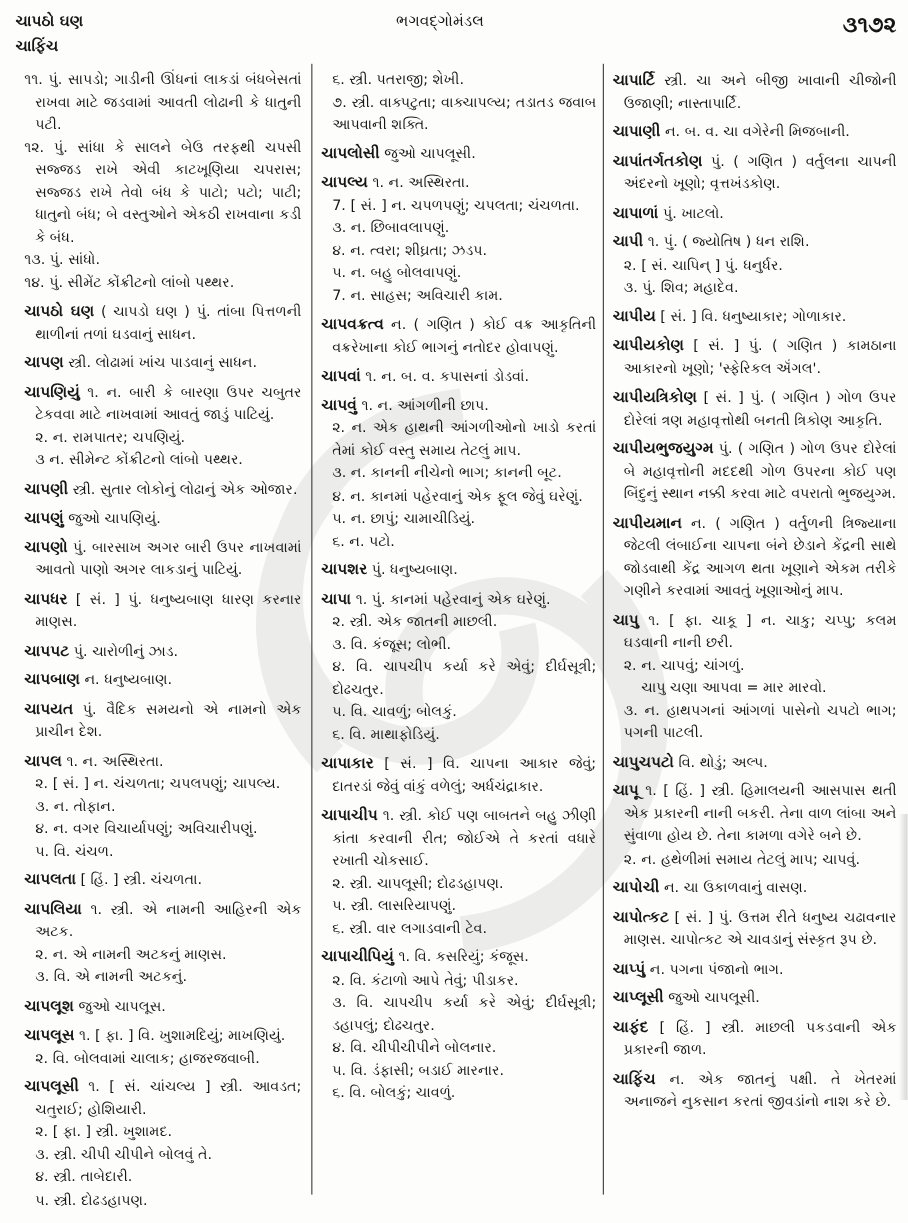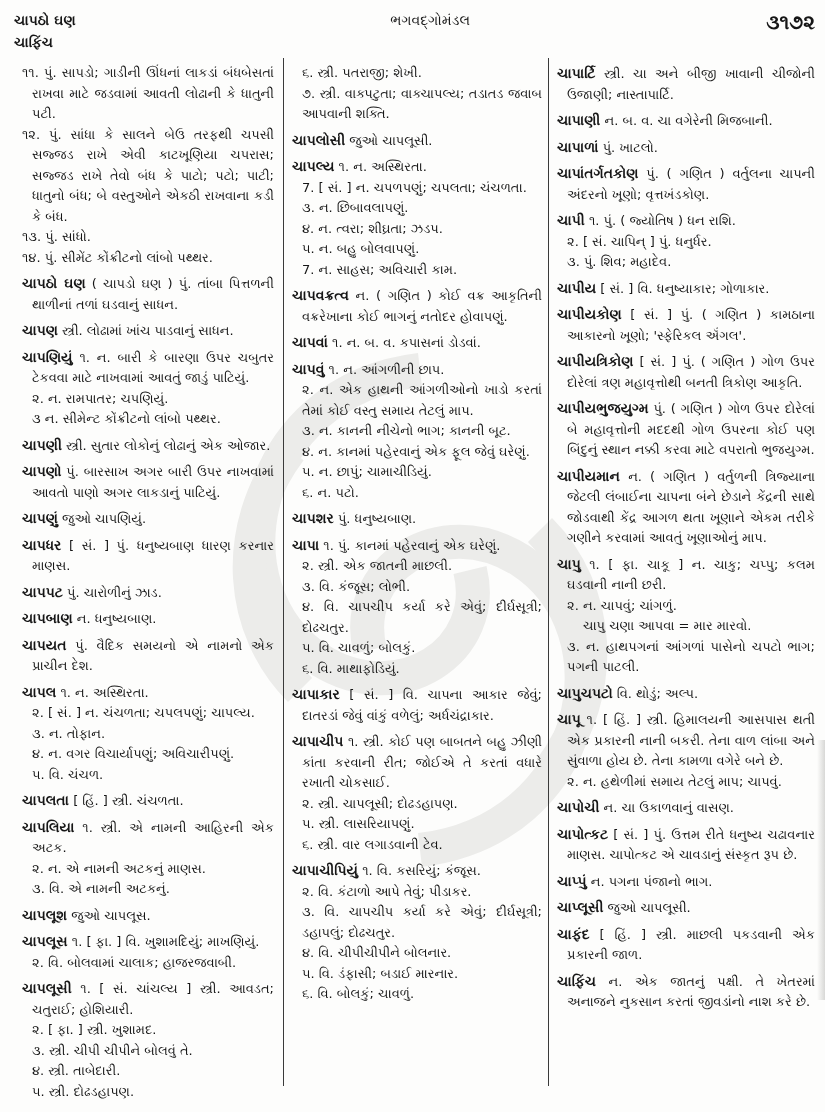--- a/index.html
+++ b/index.html
@@ -5,21 +5,21 @@
   html, body { margin:0; padding:0; }
   body {
     width:825px; height:1112px; position:relative; overflow:hidden;
     background:#fdfdfc; color:#161616;
     font-family:"DejaVu Sans", "Liberation Sans", sans-serif;
   }
   .watermark { position:absolute; left:170px; top:330px; width:500px; height:560px; pointer-events:none; }
   .hdr { position:absolute; font-weight:bold; }
   .hdr-left-top { left:14px; top:12px; font-size:14px; }
   .hdr-left-bottom { left:14px; top:34px; font-size:14px; }
-  .hdr-title { left:330px; width:140px; top:12px; font-size:14px; font-weight:normal; text-align:right; }
+  .hdr-title { left:330px; width:140px; top:12px; font-size:14px; font-weight:normal; text-align:center; }
   .hdr-page { right:10px; top:10px; font-size:20px; }
   .rule { position:absolute; top:58px; width:1px; height:1028px; background:#3a3a3a; }
   .edge { position:absolute; right:0; top:740px; width:8px; height:260px;
           background:linear-gradient(90deg, #fdfdfc, #d8d8d6); }
   .col { position:absolute; top:58px; font-size:13px; line-height:20.5px; text-align:justify; }
   .col1 { left:22px; width:252px; }
   .col2 { left:292px; width:250px; }
   .col3 { left:557px; width:258px; }
   .entry { margin-top:5px; }
   .entry p { margin:0; }
@@ -65,24 +65,24 @@
   </div>
   <div class="entry">
     <p class="lead"><b class="hw">ચાપણિયું</b> <span>૧. ન. બારી કે બારણા ઉપર ચબુતર ટેકવવા માટે નાખવામાં આવતું જાડું પાટિયું.</span></p>
     <p class="sense">૨. ન. રામપાતર; ચપણિયું.</p>
     <p class="sense">૩ ન. સીમેન્ટ કોંક્રીટનો લાંબો પથ્થર.</p>
   </div>
   <div class="entry">
     <p class="lead"><b class="hw">ચાપણી</b> <span>સ્ત્રી. સુતાર લોકોનું લોઢાનું એક ઓજાર.</span></p>
   </div>
   <div class="entry">
+    <p class="lead"><b class="hw">ચાપણું</b> <span>જુઓ ચાપણિયું.</span></p>
+  </div>
+  <div class="entry">
     <p class="lead"><b class="hw">ચાપણો</b> <span>પું. બારસાખ અગર બારી ઉપર નાખવામાં આવતો પાણો અગર લાકડાનું પાટિયું.</span></p>
-  </div>
-  <div class="entry">
-    <p class="lead"><b class="hw">ચાપણું</b> <span>જુઓ ચાપણિયું.</span></p>
   </div>
   <div class="entry">
     <p class="lead"><b class="hw">ચાપધર</b> <span>[ સં. ] પું. ધનુષ્યબાણ ધારણ કરનાર માણસ.</span></p>
   </div>
   <div class="entry">
     <p class="lead"><b class="hw">ચાપપટ</b> <span>પું. ચારોળીનું ઝાડ.</span></p>
   </div>
   <div class="entry">
     <p class="lead"><b class="hw">ચાપબાણ</b> <span>ન. ધનુષ્યબાણ.</span></p>
   </div>
@@ -181,24 +181,24 @@
 </div>
 
 <div class="col col3">
   <div class="entry">
     <p class="lead"><b class="hw">ચાપાર્ટિ</b> <span>સ્ત્રી. ચા અને બીજી ખાવાની ચીજોની ઉજાણી; નાસ્તાપાર્ટિ.</span></p>
   </div>
   <div class="entry">
     <p class="lead"><b class="hw">ચાપાણી</b> <span>ન. બ. વ. ચા વગેરેની મિજબાની.</span></p>
   </div>
   <div class="entry">
+    <p class="lead"><b class="hw">ચાપાંતર્ગતકોણ</b> <span>પું. ( ગણિત ) વર્તુલના ચાપની અંદરનો ખૂણો; વૃત્તખંડકોણ.</span></p>
+  </div>
+  <div class="entry">
     <p class="lead"><b class="hw">ચાપાળાં</b> <span>પું. ખાટલો.</span></p>
-  </div>
-  <div class="entry">
-    <p class="lead"><b class="hw">ચાપાંતર્ગતકોણ</b> <span>પું. ( ગણિત ) વર્તુલના ચાપની અંદરનો ખૂણો; વૃત્તખંડકોણ.</span></p>
   </div>
   <div class="entry">
     <p class="lead"><b class="hw">ચાપી</b> <span>૧. પું. ( જ્યોતિષ ) ધન રાશિ.</span></p>
     <p class="sense">૨. [ સં. ચાપિન્ ] પું. ધનુર્ધર.</p>
     <p class="sense">૩. પું. શિવ; મહાદેવ.</p>
   </div>
   <div class="entry">
     <p class="lead"><b class="hw">ચાપીય</b> <span>[ સં. ] વિ. ધનુષ્યાકાર; ગોળાકાર.</span></p>
   </div>
   <div class="entry">

